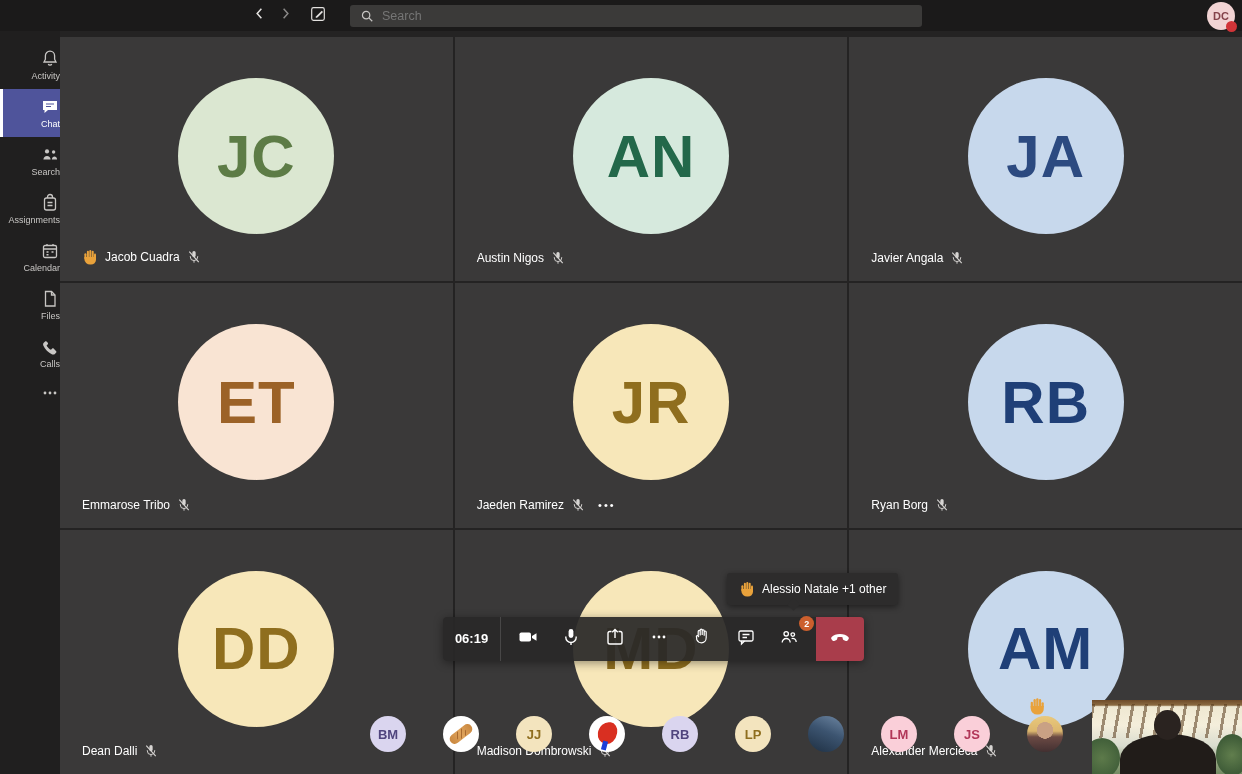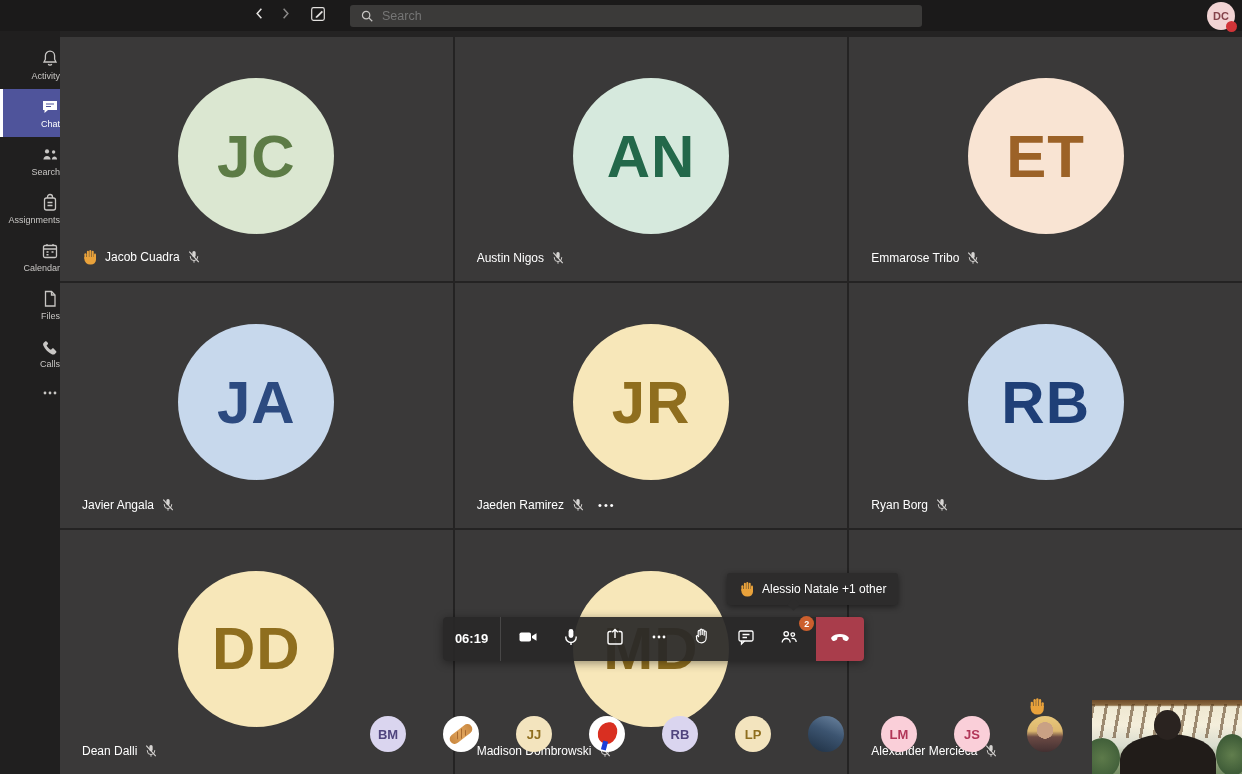--- a/index.html
+++ b/index.html
@@ -290,43 +290,43 @@
             <rect x="6.1" y="1.2" width="3.8" height="7" rx="1.9" fill="currentColor" stroke="none"></rect>
             <path d="M3.8 7v.9a4.2 4.2 0 0 0 8.4 0V7"></path>
             <path d="M8 12.4v2.1"></path>
             <path d="M2.6 1.8l10.8 12" stroke-width="1.3"></path>
           </svg></span>
 
     </div>
   </div>
 
   <div class="tile is-muted">
+    <div class="big-avatar" style="background: rgb(199, 216, 236); color: rgb(44, 74, 128);">
+      <span>JA</span>
+    </div>
+    <div class="name-row">
+
+      <span class="pname">Javier Angala</span>
+      <span class="micoff"><svg viewBox="0 0 16 16" fill="none" stroke="currentColor" stroke-width="1.1">
+            <rect x="6.1" y="1.2" width="3.8" height="7" rx="1.9" fill="currentColor" stroke="none"></rect>
+            <path d="M3.8 7v.9a4.2 4.2 0 0 0 8.4 0V7"></path>
+            <path d="M8 12.4v2.1"></path>
+            <path d="M2.6 1.8l10.8 12" stroke-width="1.3"></path>
+          </svg></span>
+
+    </div>
+  </div>
+
+  <div class="tile is-muted">
     <div class="big-avatar" style="background: rgb(249, 228, 211); color: rgb(156, 98, 39);">
       <span>ET</span>
     </div>
     <div class="name-row">
 
       <span class="pname">Emmarose Tribo</span>
-      <span class="micoff"><svg viewBox="0 0 16 16" fill="none" stroke="currentColor" stroke-width="1.1">
-            <rect x="6.1" y="1.2" width="3.8" height="7" rx="1.9" fill="currentColor" stroke="none"></rect>
-            <path d="M3.8 7v.9a4.2 4.2 0 0 0 8.4 0V7"></path>
-            <path d="M8 12.4v2.1"></path>
-            <path d="M2.6 1.8l10.8 12" stroke-width="1.3"></path>
-          </svg></span>
-
-    </div>
-  </div>
-
-  <div class="tile is-muted">
-    <div class="big-avatar" style="background: rgb(199, 216, 236); color: rgb(44, 74, 128);">
-      <span>JA</span>
-    </div>
-    <div class="name-row">
-
-      <span class="pname">Javier Angala</span>
       <span class="micoff"><svg viewBox="0 0 16 16" fill="none" stroke="currentColor" stroke-width="1.1">
             <rect x="6.1" y="1.2" width="3.8" height="7" rx="1.9" fill="currentColor" stroke="none"></rect>
             <path d="M3.8 7v.9a4.2 4.2 0 0 0 8.4 0V7"></path>
             <path d="M8 12.4v2.1"></path>
             <path d="M2.6 1.8l10.8 12" stroke-width="1.3"></path>
           </svg></span>
 
     </div>
   </div>
 
@@ -392,20 +392,23 @@
             <rect x="6.1" y="1.2" width="3.8" height="7" rx="1.9" fill="currentColor" stroke="none"></rect>
             <path d="M3.8 7v.9a4.2 4.2 0 0 0 8.4 0V7"></path>
             <path d="M8 12.4v2.1"></path>
             <path d="M2.6 1.8l10.8 12" stroke-width="1.3"></path>
           </svg></span>
 
     </div>
   </div>
 
   <div class="tile is-muted">
+    <div class="big-avatar" style="background: rgb(199, 216, 236); color: rgb(31, 63, 119);">
+      <span>AM</span>
+    </div>
     <div class="name-row">
 
       <span class="pname">Alexander Mercieca</span>
       <span class="micoff"><svg viewBox="0 0 16 16" fill="none" stroke="currentColor" stroke-width="1.1">
             <rect x="6.1" y="1.2" width="3.8" height="7" rx="1.9" fill="currentColor" stroke="none"></rect>
             <path d="M3.8 7v.9a4.2 4.2 0 0 0 8.4 0V7"></path>
             <path d="M8 12.4v2.1"></path>
             <path d="M2.6 1.8l10.8 12" stroke-width="1.3"></path>
           </svg></span>
 

